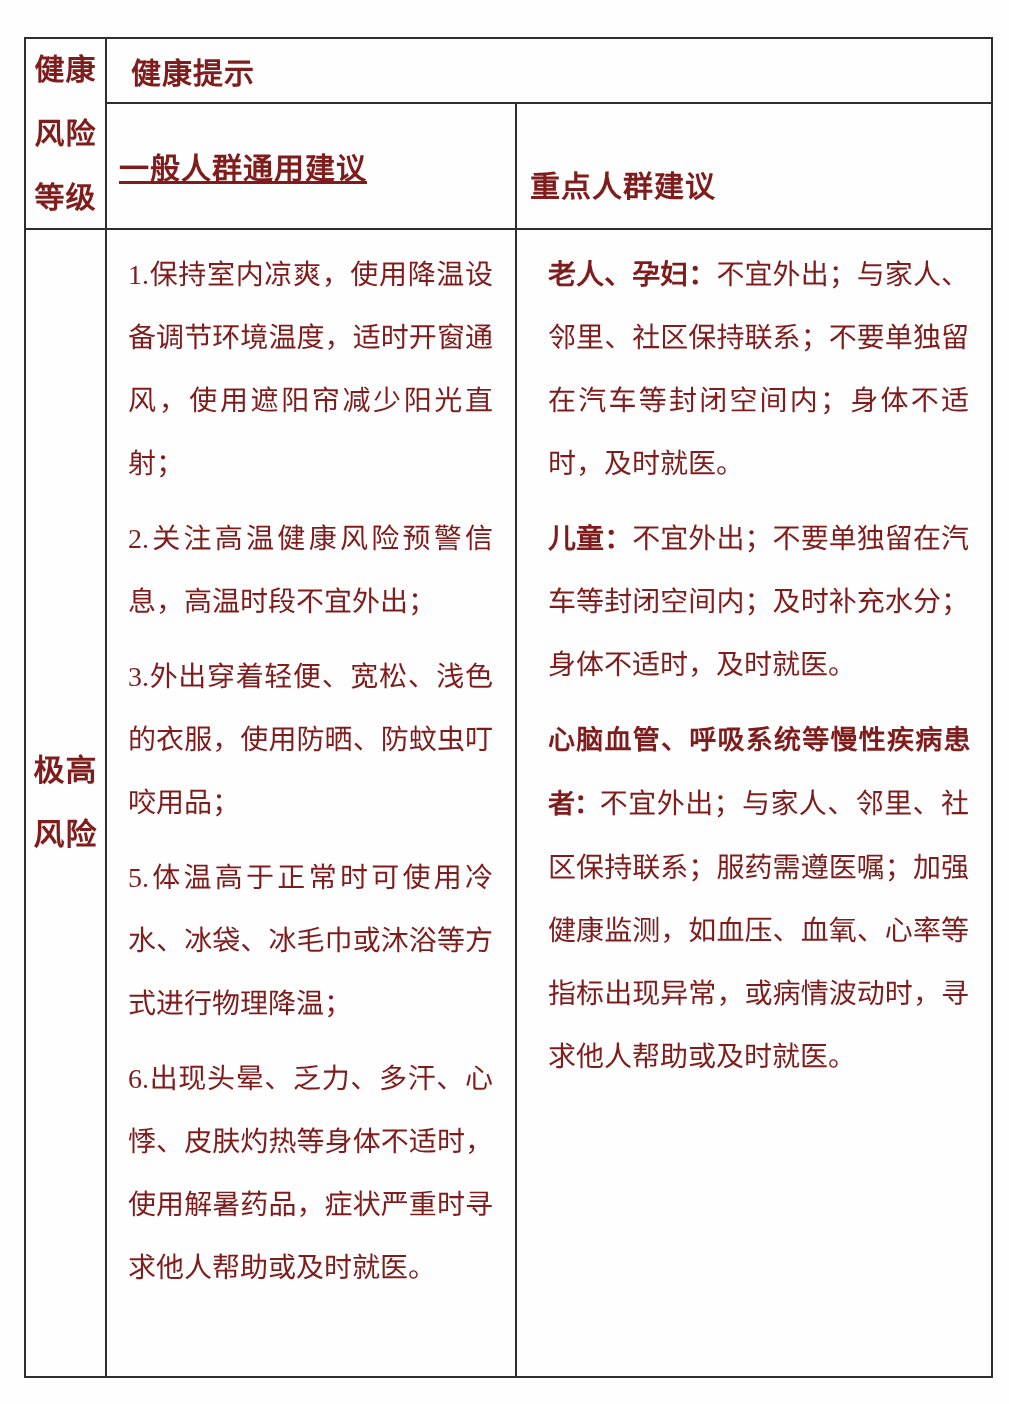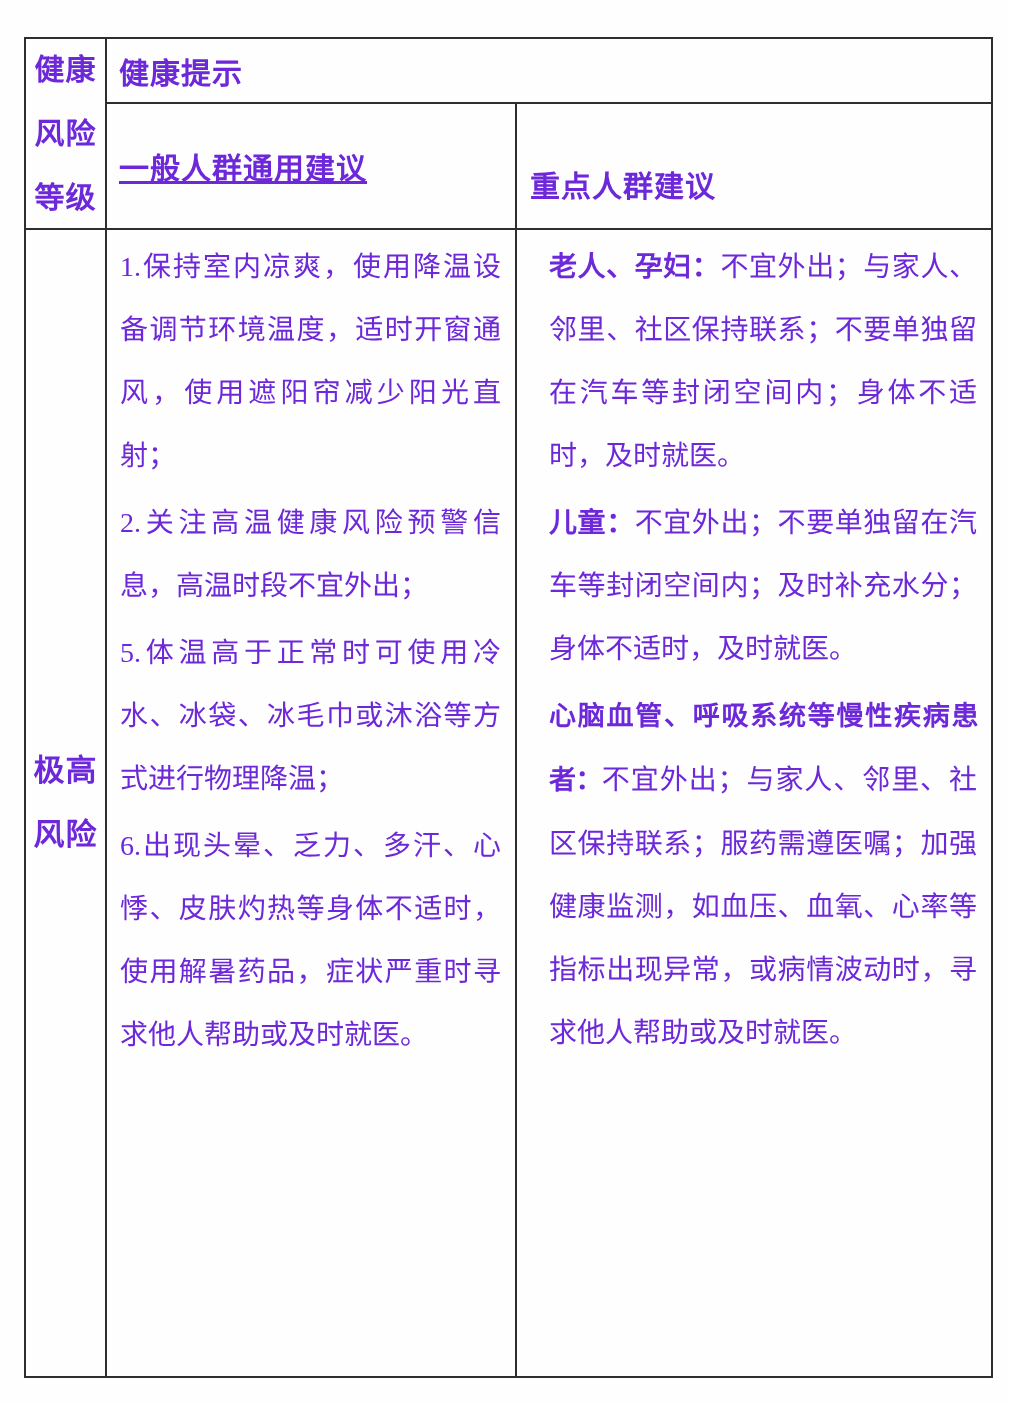--- a/index.html
+++ b/index.html
@@ -6,21 +6,21 @@
     margin: 0;
     padding: 0;
     background: #ffffff;
   }
   .page {
     position: relative;
     width: 1009px;
     height: 1404px;
     background: #fefefe;
     overflow: hidden;
-    color: #6d28d9;
+    color: #7f1d1d;
   }
   .risk-table {
     position: absolute;
     left: 24px;
     top: 37px;
     width: 969px;
     height: 1341px;
     box-sizing: border-box;
     border: 2px solid #2e2e2e;
     display: grid;
@@ -50,21 +50,21 @@
     justify-content: center;
     align-items: center;
     line-height: 64px;
     text-align: center;
   }
   .tips-hdr-cell {
     grid-column: 2 / 4;
     grid-row: 1;
     display: flex;
     align-items: center;
-    padding-left: 12px;
+    padding-left: 24px;
     font-family: Liberation Serif, serif;
   }
   .general-hdr-cell {
     grid-column: 2;
     grid-row: 2;
     display: flex;
     align-items: center;
     padding-left: 12px;
     text-decoration: underline;
   }
@@ -98,24 +98,24 @@
     text-align: justify;
   }
   .general-body-cell {
     grid-column: 2;
     grid-row: 3;
     padding: 1px 10px 0 9px;
   }
   .key-body-cell {
     grid-column: 3;
     grid-row: 3;
-    padding: 1px 10px 0 28px;
+    padding: 1px 10px 0 19px;
   }
   .item {
-    margin: 4px;
+    margin: 12px;
     text-align: justify;
   }
   .runin {
     font-weight: bold;
   }
   .runin.condensed {
     font-size: 27px;
     letter-spacing: -1.5px;
   }
 </style>
@@ -144,20 +144,21 @@
     </div>
 
     <div class="cell br risk-level-cell">
       <div>极高</div>
       <div>风险</div>
     </div>
 
     <div class="cell br body-cell general-body-cell">
         <p class="item">1.保持室内凉爽，使用降温设备调节环境温度，适时开窗通风，使用遮阳帘减少阳光直射；</p>
         <p class="item">2.关注高温健康风险预警信息，高温时段不宜外出；</p>
+        <p class="item">3.外出穿着轻便、宽松、浅色的衣服，使用防晒、防蚊虫叮咬用品；</p>
         <p class="item">5.体温高于正常时可使用冷水、冰袋、冰毛巾或沐浴等方式进行物理降温；</p>
         <p class="item">6.出现头晕、乏力、多汗、心悸、皮肤灼热等身体不适时，使用解暑药品，症状严重时寻求他人帮助或及时就医。</p>
       </div>
 
     <div class="cell body-cell key-body-cell">
         <p class="item"><span class="runin">老人、孕妇：</span>不宜外出；与家人、邻里、社区保持联系；不要单独留在汽车等封闭空间内；身体不适时，及时就医。</p>
         <p class="item"><span class="runin">儿童：</span>不宜外出；不要单独留在汽车等封闭空间内；及时补充水分；身体不适时，及时就医。</p>
         <p class="item"><span class="runin condensed">心脑血管、呼吸系统等慢性疾病患者：</span>不宜外出；与家人、邻里、社区保持联系；服药需遵医嘱；加强健康监测，如血压、血氧、心率等指标出现异常，或病情波动时，寻求他人帮助或及时就医。</p>
       </div>
 

